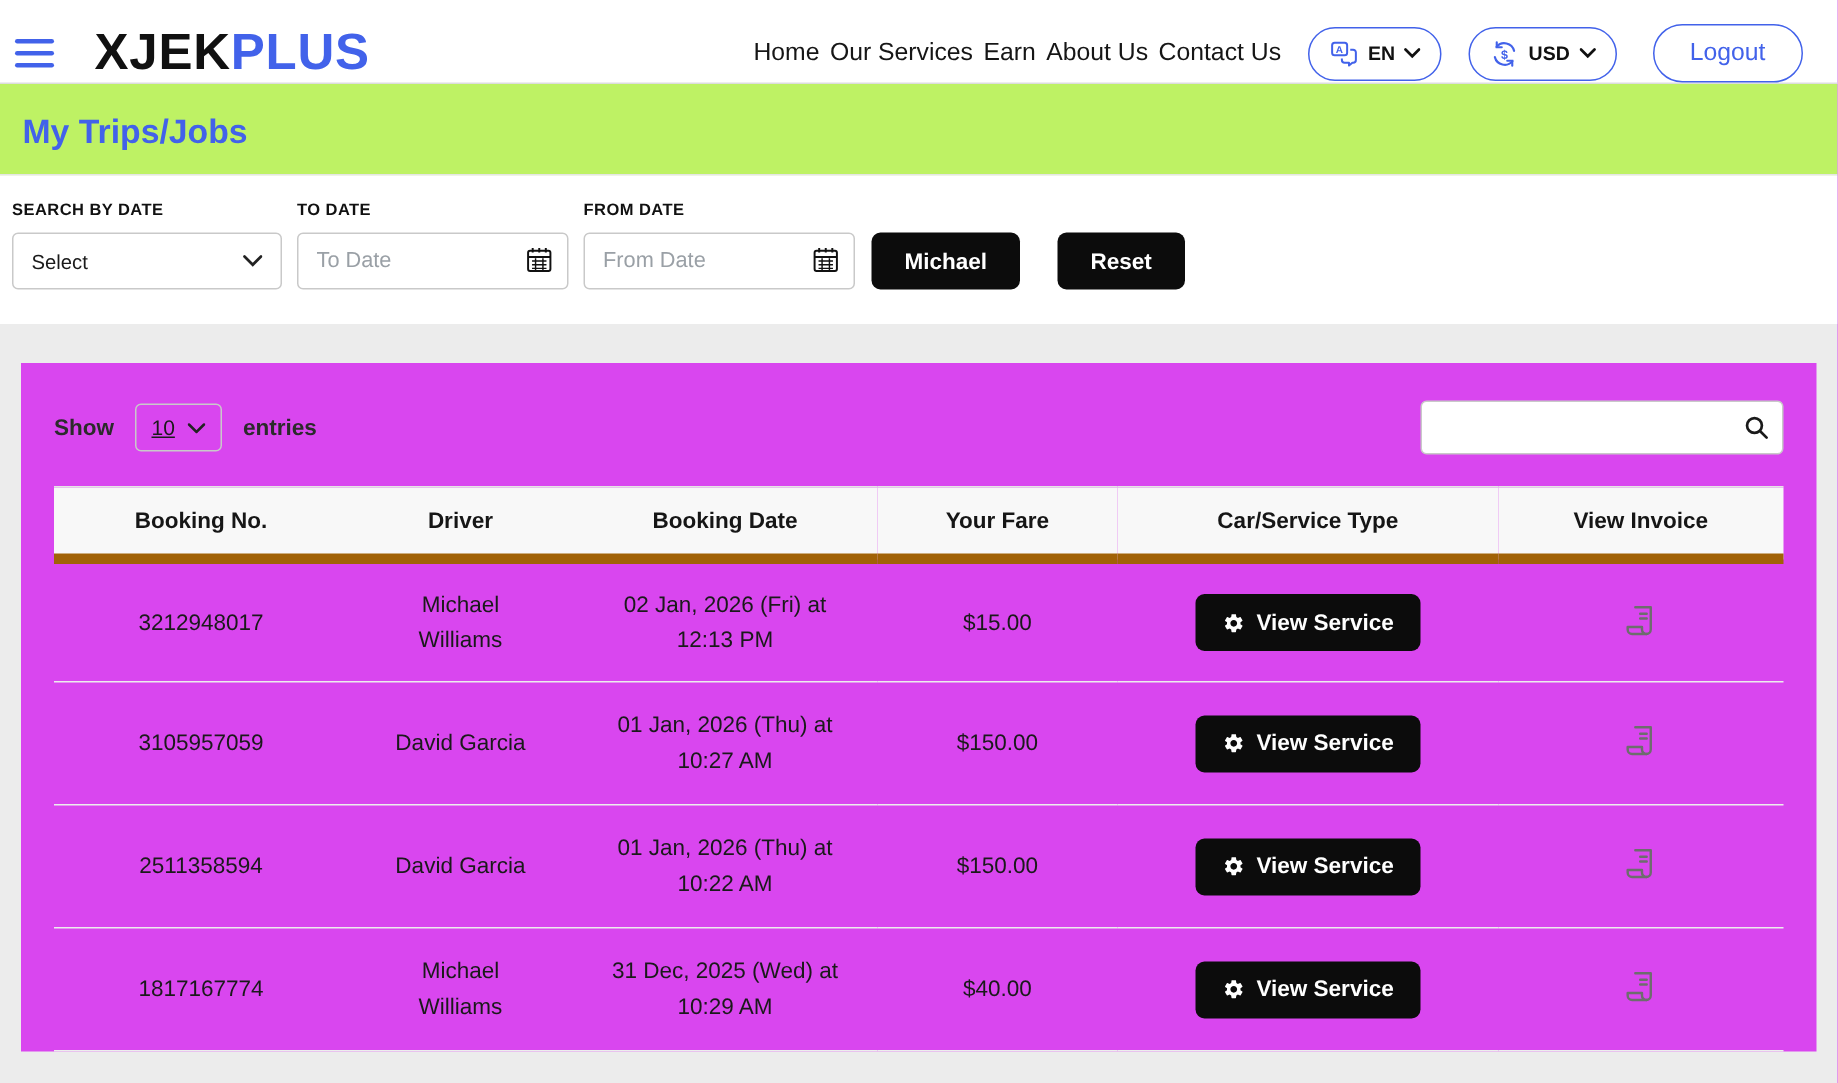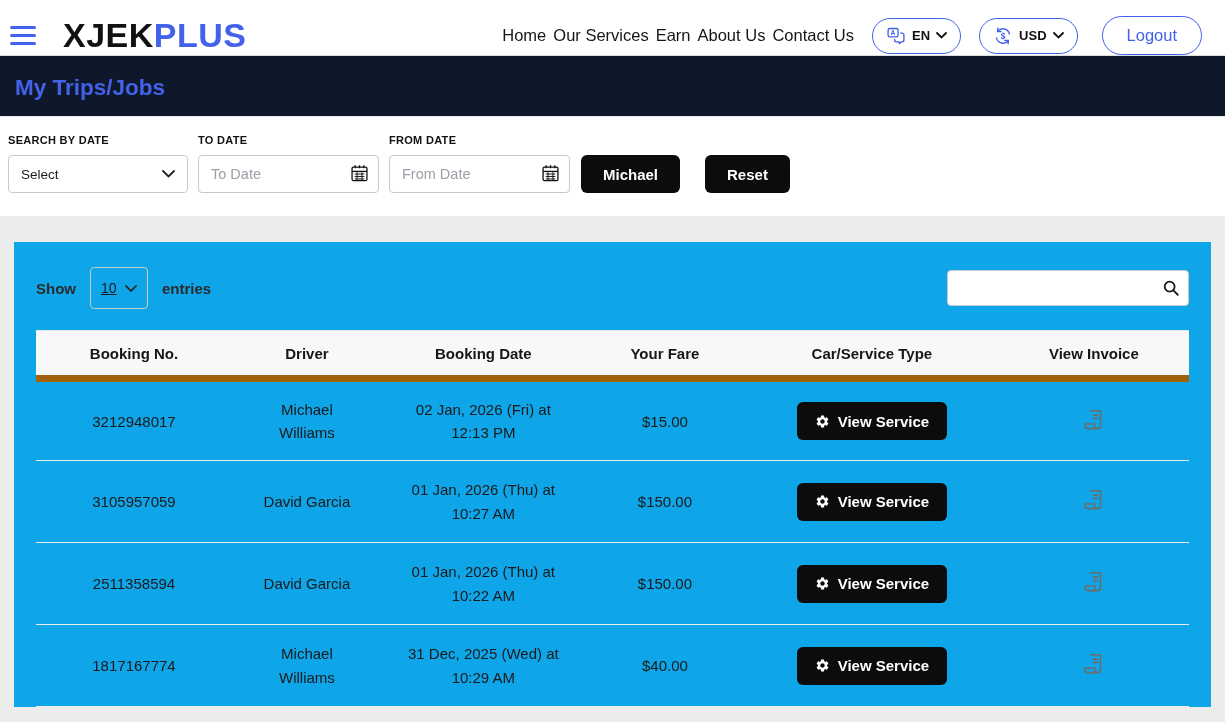--- a/index.html
+++ b/index.html
@@ -25,21 +25,21 @@
     display: flex; align-items: center; gap: 6px; border: 1px solid #4262ea;
     border-radius: 20px; padding: 7px 13px; background: #fff; cursor: pointer;
     margin-left: 11px; white-space: nowrap;
   }
   .pill .pill-label { font-size: 13px; font-weight: 700; color: #111; }
   .logout-btn {
     margin-left: 17px; border: 1px solid #4262ea; background: #fff; color: #4262ea;
     font-size: 16.5px; font-family: inherit; border-radius: 21px; padding: 9px 24px; cursor: pointer;
   }
   
-  .title-section { background: #0f172a; padding: 19px 15px 15px; border-bottom: 1px solid #e5e5e5; }
+  .title-section { background: #bef264; padding: 19px 15px 15px; border-bottom: 1px solid #e5e5e5; }
   .page-title { color: #4262ea; font-size: 22.5px; font-weight: 700; }
   
   .filter-section { background: #fff; padding: 17px 8px 23px; display: flex; align-items: flex-end; gap: 10px; }
   .filter-group { display: flex; flex-direction: column; }
   .filter-label { font-size: 11px; font-weight: 700; letter-spacing: 0.3px; color: #111; margin-bottom: 9px; }
   .select-box {
     width: 180px; height: 38px; border: 1px solid #c9c9c9; border-radius: 4px; background: #fff;
     display: flex; align-items: center; justify-content: space-between; padding: 0 12px;
     font-size: 13.5px; color: #1a1a1a; cursor: pointer;
   }
@@ -52,25 +52,25 @@
   .cal-icon { position: absolute; right: 9px; top: 8px; width: 21px; height: 21px; cursor: pointer; }
   .btn-dark {
     background: #0c0c0c; color: #fff; border: none; border-radius: 6px;
     font-family: inherit; font-size: 15px; font-weight: 700; cursor: pointer;
     height: 38px; padding: 0 22px;
   }
   .btn-search { margin-left: 1px; }
   .btn-reset { margin-left: 15px; }
   
   .content-area { padding: 26px 14px 0; }
-  .card { background: #0ea5e9; padding: 25px 22px 0; min-height: 433px; }
+  .card { background: #d946ef; padding: 25px 22px 0; min-height: 433px; }
   .table-controls { display: flex; align-items: center; }
   .show-label, .entries-label { font-size: 15px; font-weight: 700; color: #2b2b2b; }
   .page-size-select {
-    width: 58px; height: 42px; border: 1px solid #c9c9c9; border-radius: 4px; margin: 0 14px;
+    width: 58px; height: 32px; border: 1px solid #c9c9c9; border-radius: 4px; margin: 0 14px;
     display: flex; align-items: center; justify-content: space-between; padding: 0 10px;
     font-size: 14px; color: #1a1a1a; cursor: pointer; text-decoration: underline;
   }
   .table-search { margin-left: auto; position: relative; width: 242px; }
   .table-search input {
     width: 100%; height: 36px; border: 1px solid #c9c9c9; border-radius: 4px;
     padding: 0 34px 0 10px; font-size: 14px; font-family: inherit;
   }
   .search-glass { position: absolute; right: 9px; top: 9px; width: 18px; height: 18px; }
   

